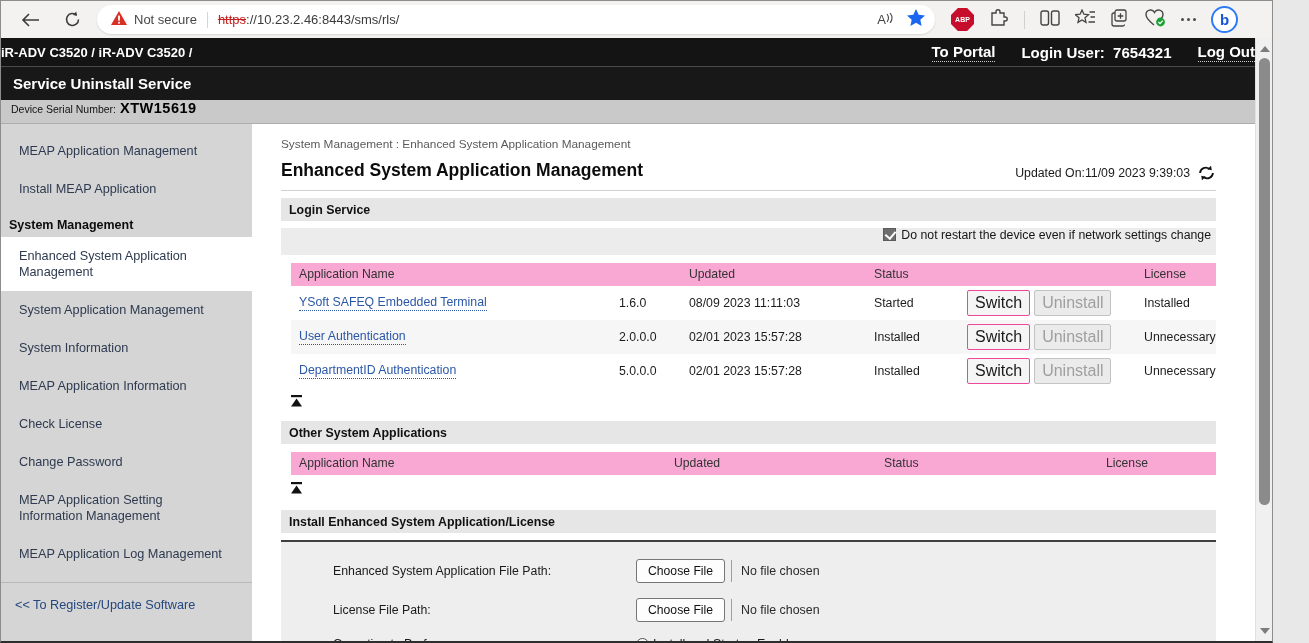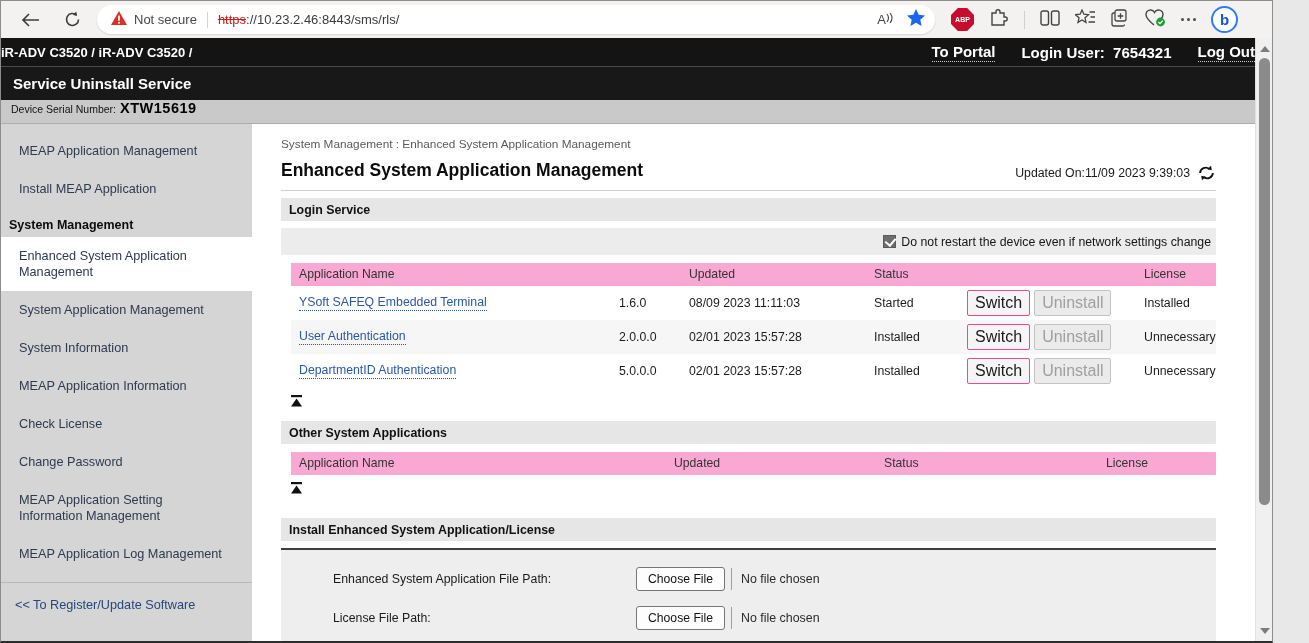--- a/index.html
+++ b/index.html
@@ -59,21 +59,21 @@
   .sb-link{ font-size:12.7px; color:#24477e; padding:15px 10px 10px 14px; cursor:pointer; }
   
   .main{ flex:1; background:#fff; padding:13px 39px 0 29px; min-width:0; overflow:hidden; }
   .breadcrumb{ font-size:11.8px; color:#5a5a5a; }
   .title-row{ display:flex; align-items:flex-end; margin-top:9px; border-bottom:1px solid #d0d0d0; padding-bottom:9px; }
   .page-title{ font-size:17.5px; font-weight:bold; color:#0c0c0c; }
   .updated{ margin-left:auto; display:flex; align-items:center; gap:7px; font-size:12.3px; color:#1a1a1a; }
   .refresh-ico{ cursor:pointer; display:flex; }
   .section-bar{ margin-top:7px; height:23px; background:#e6e6e6; display:flex; align-items:center; padding-left:8px;
     font-size:12.4px; font-weight:bold; color:#111; }
-  .check-bar{ margin-top:7px; height:27px; background:#ececec; display:flex; align-items:center; justify-content:flex-end; padding-right:5px; gap:5px; }
+  .check-bar{ margin-top:7px; height:27px; background:#ececec; display:flex; align-items:flex-start; justify-content:flex-end; padding-right:5px; gap:5px; }
   .checkbox{ width:13px; height:13px; background:#6d6d6d; border:1px solid #5a5a5a; position:relative; cursor:pointer; }
   .checkbox:after{ content:""; position:absolute; left:3px; top:0px; width:5px; height:8px; border:solid #fff; border-width:0 2px 2px 0; transform:rotate(40deg); }
   .check-lab{ font-size:12.3px; color:#151515; }
   
   .tbl{ margin:8px 0 0 10px; }
   .grid-login{ display:grid; grid-template-columns:320px 70px 185px 93px 177px 1fr; }
   .grid-other{ display:grid; grid-template-columns:375px 210px 172px 50px 1fr; }
   .thead{ background:#f9a8d4; }
   .thead .cell{ font-size:12.2px; color:#333; padding:4px 8px 5px 8px; }
   .trow .cell{ font-size:12.3px; color:#1c1c1c; padding:0 8px; height:34px; display:flex; align-items:center; }
@@ -317,21 +317,21 @@
           </div>
 
           <span class="top-ico">
             <svg width="13" height="12" viewBox="0 0 13 12">
                 <rect x="1" y="0" width="11" height="2.2" fill="#111"></rect>
                 <path d="M6.5 3.6 L12 11.5 H1 Z" fill="#111"></path>
               </svg>
           </span>
 
           
-          <div class="section-bar" style="margin-top:20px;">Install Enhanced System Application/License</div>
+          <div class="section-bar" style="margin-top:12px;">Install Enhanced System Application/License</div>
 
           <div class="install-panel">
             <div class="form-row">
               <span class="f-label">Enhanced System Application File Path:</span>
               <span class="file-ctl">
                 <button class="file-btn">Choose File</button>
                 <span class="file-sep"></span>
                 <span class="file-status">No file chosen</span>
               </span>
             </div>

